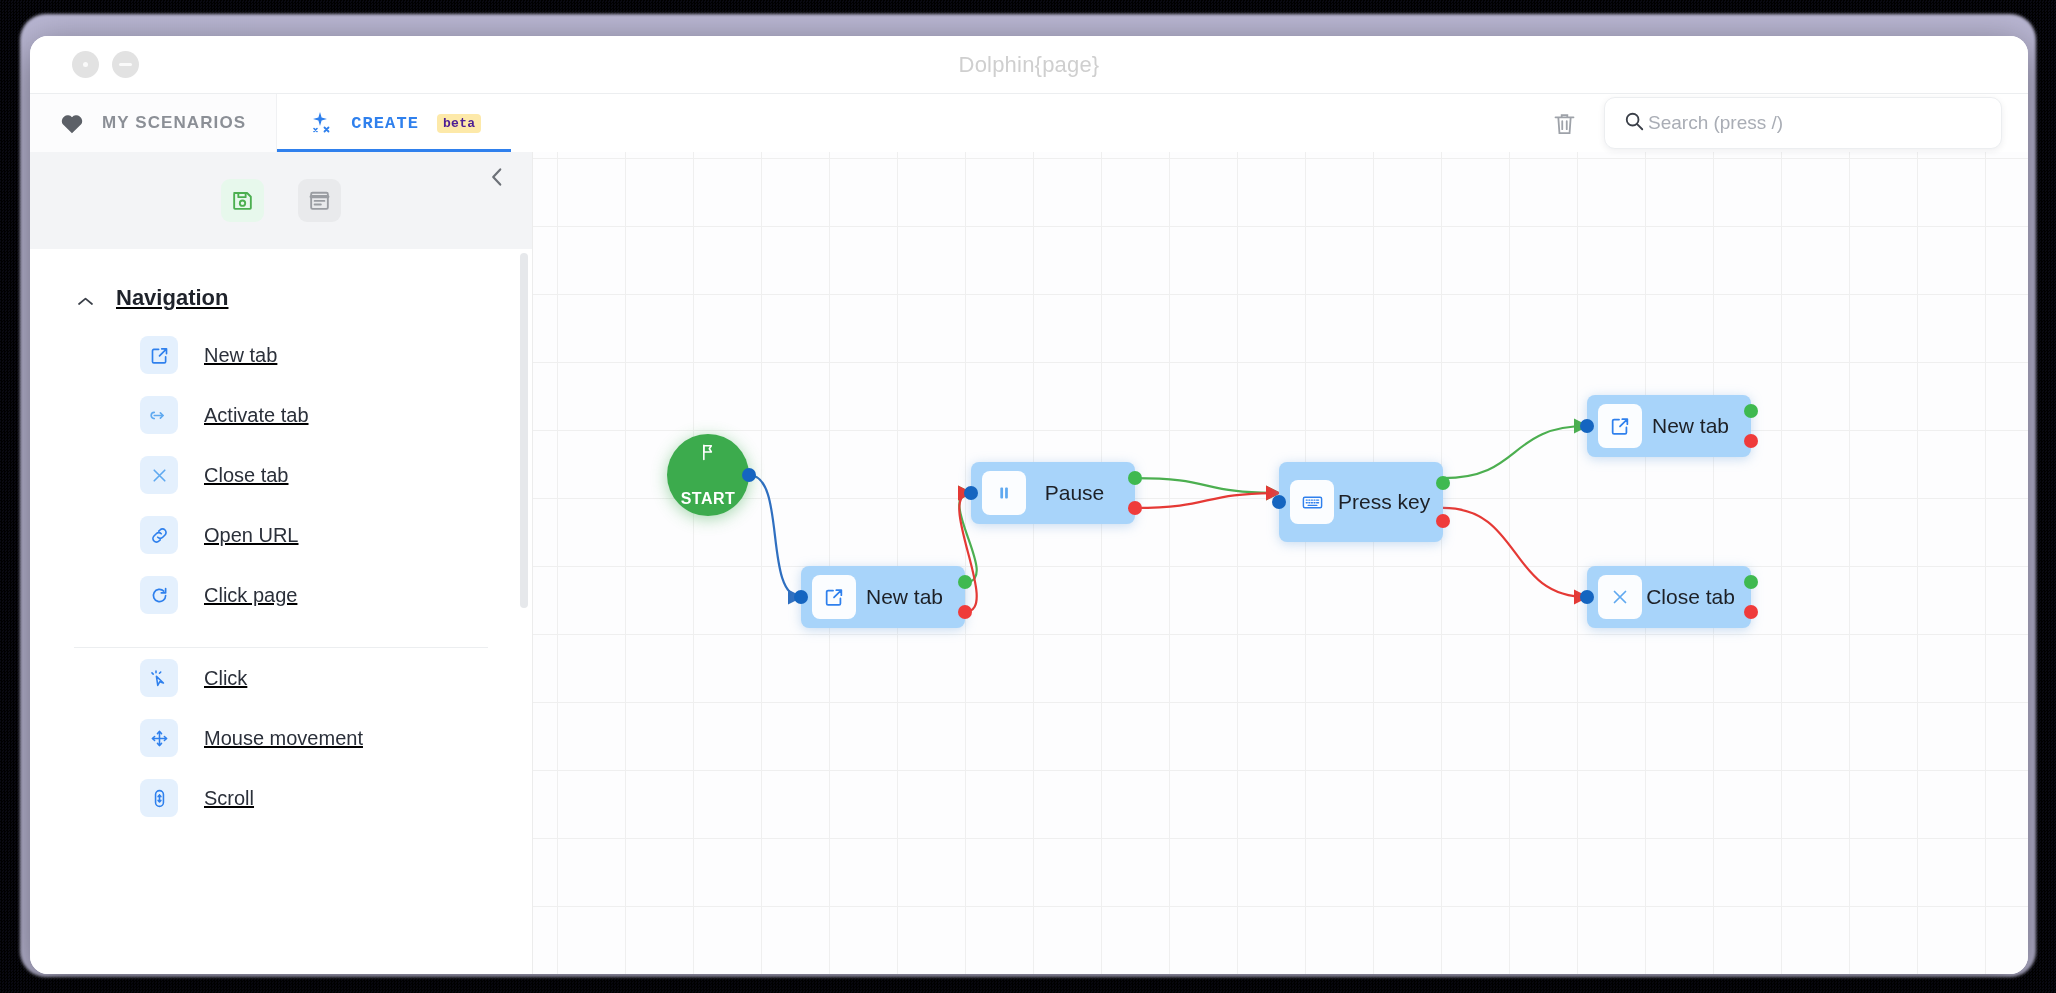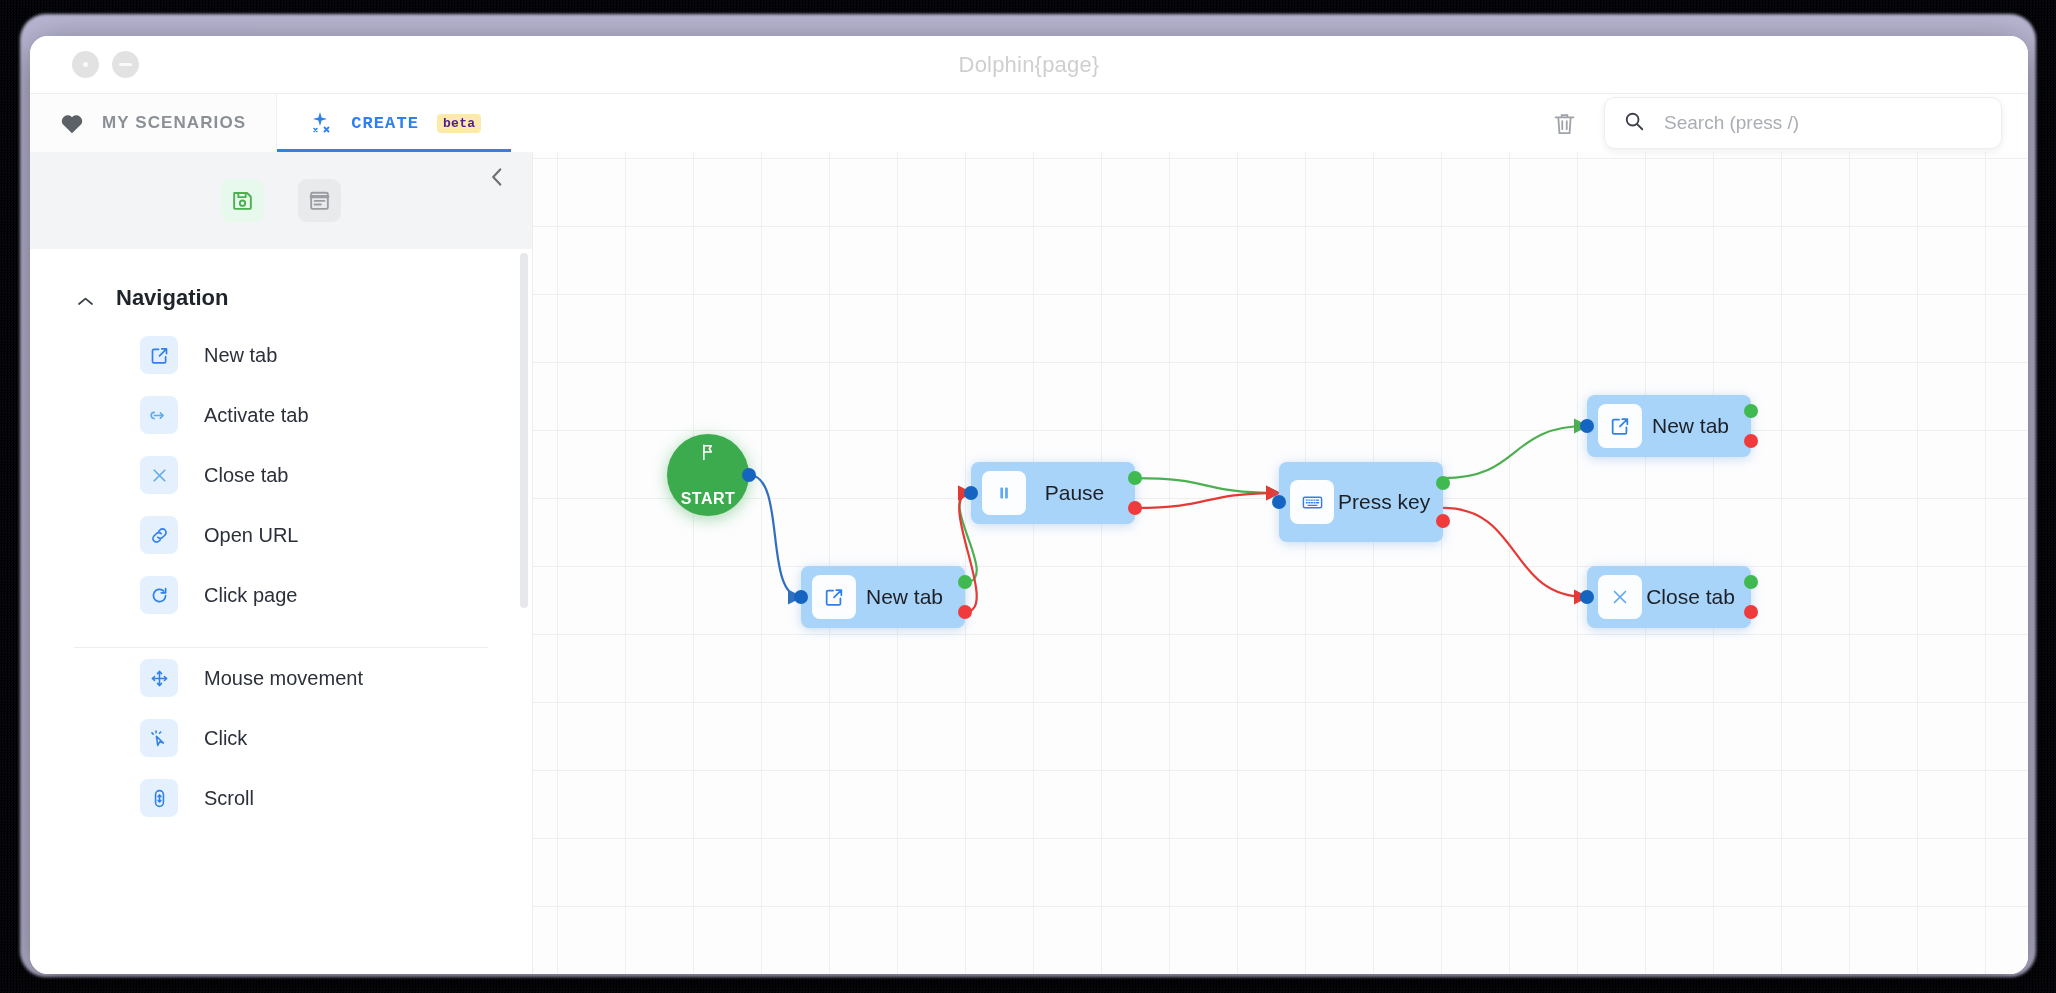--- a/index.html
+++ b/index.html
@@ -98,21 +98,21 @@
   }
   .heart { width: 24px; height: 22px; fill: #5c6067; }
   .sparkle { width: 26px; height: 26px; }
   .badge {
     background: #fde9a9; color: #4c1d95;
     font-size: 13px; font-weight: 700; letter-spacing: .3px;
     border-radius: 4px; padding: 2px 6px;
   }
 
   
-  #body { display: flex; height: calc(938px - 57px - 59px); }
+  #body { display: flex; height: calc(938px - 57px - 59px); text-decoration: underline; }
 
   
   #sidebar {
     width: 503px; flex: 0 0 503px;
     background: #fff;
     position: relative;
     border-right: 1px solid #ececec;
     display: flex; flex-direction: column;
   }
   #sidebar-toolbar {
@@ -178,21 +178,21 @@
   
   #canvas-header {
     position: absolute; right: 0; top: 0; height: 100%;
     display: flex; align-items: center; gap: 26px; padding-right: 26px;
   }
   #trash-btn { background: none; border: none; cursor: pointer; display:flex; }
   #searchbox {
     width: 398px; height: 52px; border-radius: 11px;
     background: #fff; border: 1px solid #eceef0;
     box-shadow: 0 2px 7px rgba(20,20,40,.07);
-    display: flex; align-items: center; gap: 19px; padding: 0 18px;
+    display: flex; align-items: center; gap: 3px; padding: 0 18px;
   }
   #searchbox input {
     border: none; outline: none; flex: 1;
     font-size: 19px; color: #3a3f48;
     font-family: "Liberation Sans", sans-serif;
     background: transparent;
   }
   #searchbox input::placeholder { color: #a9adb5; }
 
   
@@ -392,35 +392,35 @@
           </div>
 
           <div class="section-divider"></div>
         </div>
 
         <div class="section">
 
           <div class="item">
             <span class="item-icon">
               <svg viewBox="0 0 24 24" width="21" height="21" fill="none" stroke="#2f80ed" stroke-width="1.8" stroke-linecap="round" stroke-linejoin="round">
+                <path d="M8.5 9.5 10 20l2.2-4.2 4.3 1.4Z"></path>
+                <path d="M8 5.5V3.5M4.8 7 3.4 5.6M12 6 13.4 4.6"></path>
+              </svg>
+            </span>
+            <span class="item-label">Click</span>
+          </div>
+
+          <div class="item">
+            <span class="item-icon">
+              <svg viewBox="0 0 24 24" width="21" height="21" fill="none" stroke="#2f80ed" stroke-width="1.8" stroke-linecap="round" stroke-linejoin="round">
                 <path d="M12 4v16M4 12h16"></path>
                 <path d="M12 4 9.7 6.4M12 4l2.3 2.4M12 20l-2.3-2.4M12 20l2.3-2.4M4 12l2.4-2.3M4 12l2.4 2.3M20 12l-2.4-2.3M20 12l-2.4 2.3"></path>
               </svg>
             </span>
             <span class="item-label">Mouse movement</span>
-          </div>
-
-          <div class="item">
-            <span class="item-icon">
-              <svg viewBox="0 0 24 24" width="21" height="21" fill="none" stroke="#2f80ed" stroke-width="1.8" stroke-linecap="round" stroke-linejoin="round">
-                <path d="M8.5 9.5 10 20l2.2-4.2 4.3 1.4Z"></path>
-                <path d="M8 5.5V3.5M4.8 7 3.4 5.6M12 6 13.4 4.6"></path>
-              </svg>
-            </span>
-            <span class="item-label">Click</span>
           </div>
 
           <div class="item">
             <span class="item-icon">
               <svg viewBox="0 0 24 24" width="21" height="21" fill="none" stroke="#2f80ed" stroke-width="1.8" stroke-linecap="round" stroke-linejoin="round">
                 <rect x="7.5" y="3" width="9" height="18" rx="4.5"></rect>
                 <path d="M12 8V16M12 8l-1.6 1.8M12 8l1.6 1.8M12 16l-1.6-1.8M12 16l1.6-1.8"></path>
               </svg>
             </span>
             <span class="item-label">Scroll</span>

